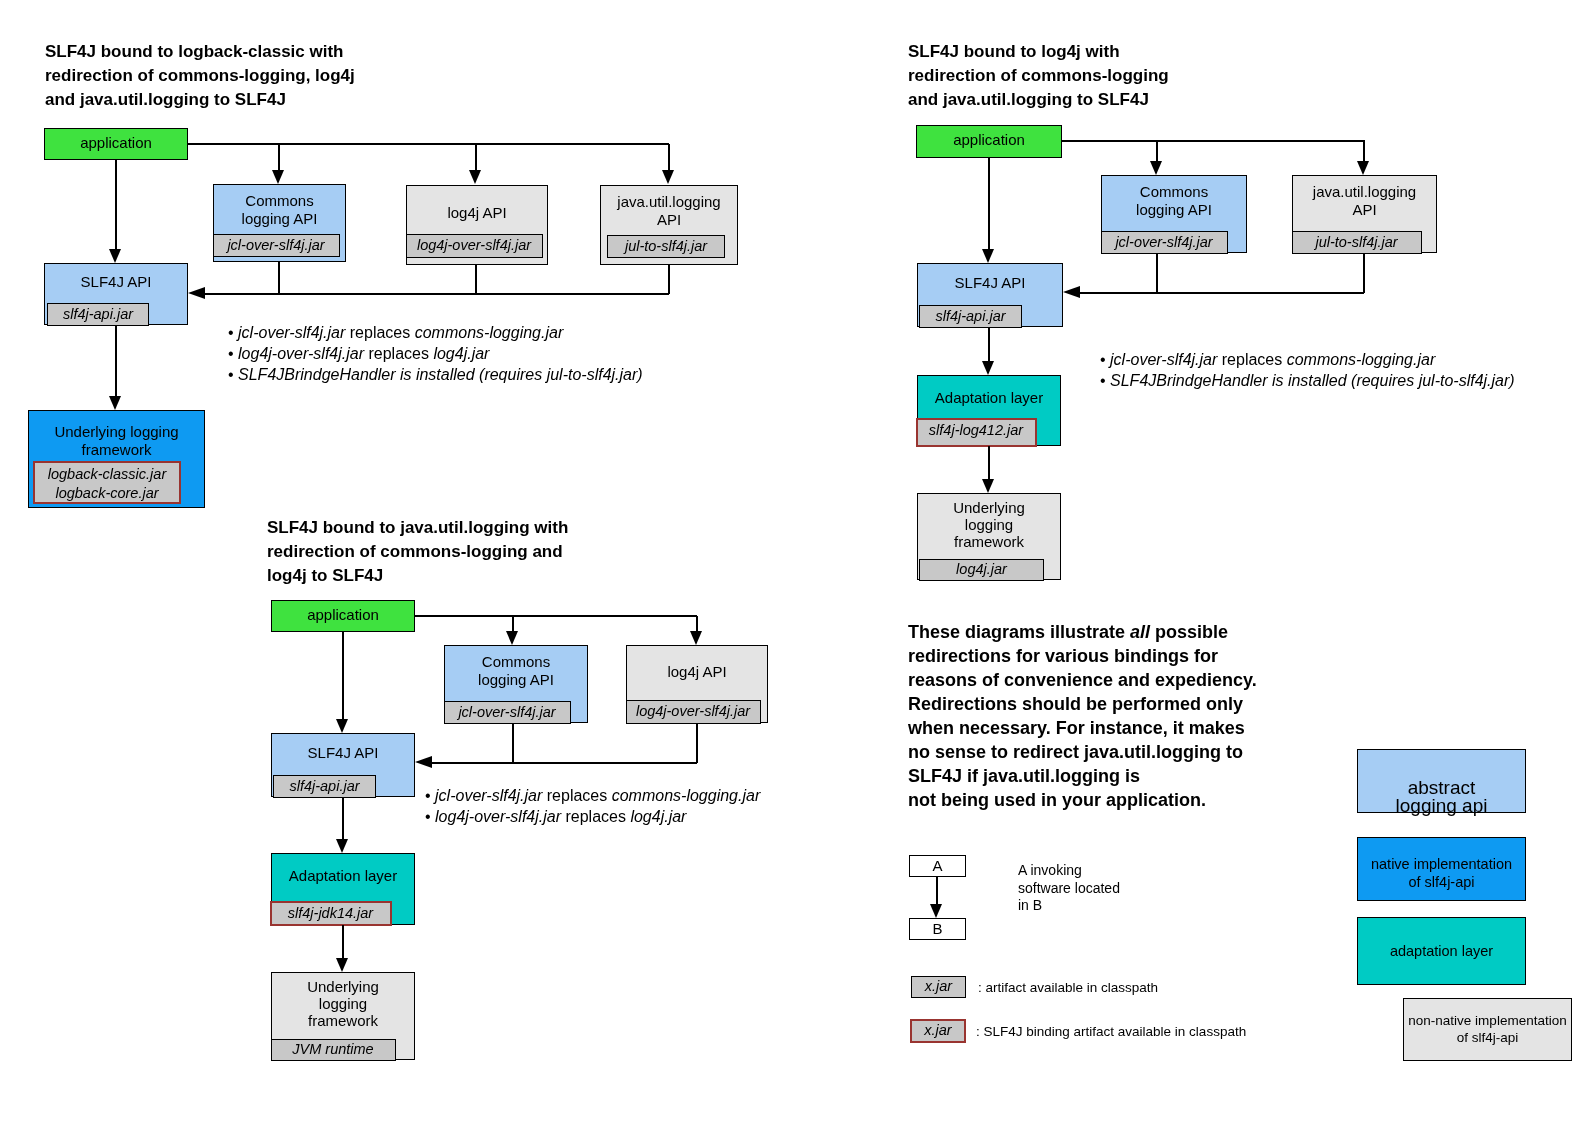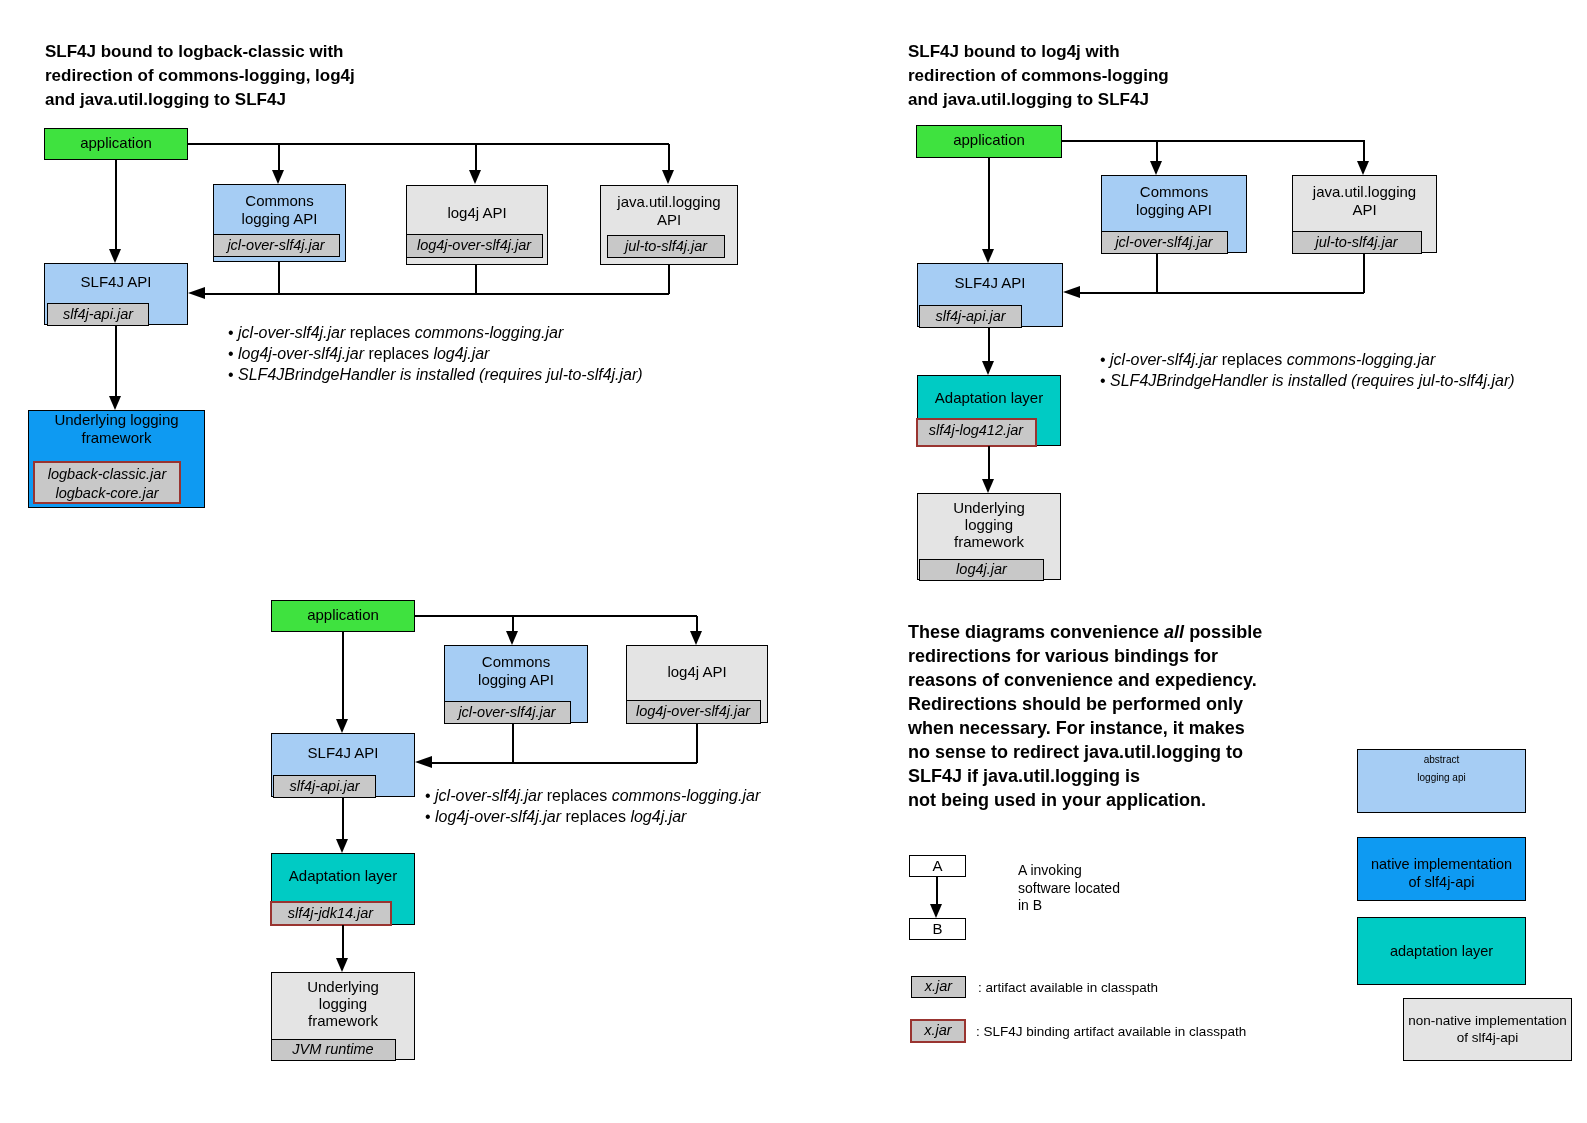--- a/index.html
+++ b/index.html
@@ -78,21 +78,21 @@
   <div class="bullets" style="left:228px;top:322px;">
     <div><span>• </span><span class="it">jcl-over-slf4j.jar</span><span> replaces </span><span class="it">commons-logging.jar</span></div>
     <div><span>• </span><span class="it">log4j-over-slf4j.jar</span><span> replaces </span><span class="it">log4j.jar</span></div>
     <div><span>• </span><span class="it">SLF4JBrindgeHandler is installed (requires jul-to-slf4j.jar)</span></div>
   </div>
 
   <div class="v" style="left:115px;top:325px;height:71px;"></div>
   <div class="ad" style="left:109px;top:396px;"></div>
 
   <div class="node" style="left: 28px; top: 410px; width: 177px; height: 98px; background: rgb(14, 154, 242);">
-    <div class="nlabel" style="padding-top:0;">Underlying logging
+    <div class="nlabel" style="padding-top:12px;">Underlying logging
 framework</div>
     <div class="jar red" style="left: 4px; top: 50px; width: 148px; height: 43px; line-height: 18.5px; padding-top: 2px; white-space: pre-line; border-color: rgb(153, 52, 48);">logback-classic.jar
 logback-core.jar</div>
   </div>
 
   <div class="title" style="left:908px;top:40px;width:380px;">SLF4J bound to log4j with
 redirection of commons-logging
 and java.util.logging to SLF4J</div>
 
   <div class="node" style="left: 916px; top: 125px; width: 146px; height: 33px; background: rgb(63, 226, 63);">
@@ -146,20 +146,23 @@
   <div class="v" style="left:988px;top:446px;height:33px;"></div>
   <div class="ad" style="left:982px;top:479px;"></div>
 
   <div class="node" style="left: 917px; top: 493px; width: 144px; height: 87px; background: rgb(228, 228, 228);">
     <div class="nlabel" style="padding-top:5px;line-height:17px;">Underlying
 logging
 framework</div>
     <div class="jar" style="left:1px;bottom:-1.5px;width:125px;height:22px;line-height:19px;">log4j.jar</div>
   </div>
 
+  <div class="title" style="left:267px;top:516px;width:400px;">SLF4J bound to java.util.logging with
+redirection of commons-logging and
+log4j to SLF4J</div>
 
   <div class="node" style="left: 271px; top: 600px; width: 144px; height: 32px; background: rgb(63, 226, 63);">
     <div class="nlabel" style="padding-top:5px;">application</div>
   </div>
 
   <div class="h" style="left:415px;top:615px;width:282px;"></div>
   <div class="v" style="left:512px;top:616px;height:16px;"></div>
   <div class="v" style="left:696px;top:616px;height:16px;"></div>
   <div class="ad" style="left:506px;top:631px;"></div>
   <div class="ad" style="left:690px;top:631px;"></div>
@@ -204,21 +207,21 @@
   <div class="v" style="left:342px;top:925px;height:33px;"></div>
   <div class="ad" style="left:336px;top:958px;"></div>
 
   <div class="node" style="left: 271px; top: 972px; width: 144px; height: 88px; background: rgb(228, 228, 228);">
     <div class="nlabel" style="padding-top:5px;line-height:17px;">Underlying
 logging
 framework</div>
     <div class="jar" style="left:-1.5px;bottom:-1.5px;width:125px;height:22px;line-height:19px;">JVM runtime</div>
   </div>
 
-  <div class="note" style="left:908px;top:620px;width:440px;"><span>These diagrams convenience </span><span class="it">all</span><span> possible
+  <div class="note" style="left:908px;top:620px;width:440px;"><span>These diagrams illustrate </span><span class="it">all</span><span> possible
 redirections for various bindings for
 reasons of convenience and expediency.
 Redirections should be performed only
 when necessary. For instance, it makes
 no sense to redirect java.util.logging to
 SLF4J if java.util.logging is
 not being used in your application.</span></div>
 
   <div class="node" style="left: 909px; top: 855px; width: 57px; height: 22px; background: rgb(255, 255, 255);">
     <div class="nlabel" style="padding-top:1px;">A</div>
@@ -232,21 +235,21 @@
 software located
 in B</div>
 
   <div class="jar" style="left:911px;top:976px;width:55px;height:22px;line-height:19px;">x.jar</div>
   <div class="cap small" style="left:978px;top:979px;">: artifact available in classpath</div>
 
   <div class="jar red" style="left: 910px; top: 1019px; width: 56px; height: 24px; line-height: 19px; border-color: rgb(153, 52, 48);">x.jar</div>
   <div class="cap small" style="left:976px;top:1023px;">: SLF4J binding artifact available in classpath</div>
 
   <div class="node" style="left: 1357px; top: 749px; width: 169px; height: 64px; background: rgb(166, 205, 244);">
-    <div class="nlabel" style="padding-top:1px;font-size:10px;">abstract
+    <div class="nlabel" style="padding-top:29px;font-size:19px;">abstract
 logging api</div>
   </div>
   <div class="node" style="left: 1357px; top: 837px; width: 169px; height: 64px; background: rgb(14, 154, 242);">
     <div class="nlabel" style="padding-top:17px;font-size:14.5px;">native implementation
 of slf4j-api</div>
   </div>
   <div class="node" style="left: 1357px; top: 917px; width: 169px; height: 68px; background: rgb(0, 203, 196);">
     <div class="nlabel" style="padding-top:24px;font-size:14.5px;">adaptation layer</div>
   </div>
   <div class="node" style="left: 1403px; top: 998px; width: 169px; height: 63px; background: rgb(228, 228, 228);">

